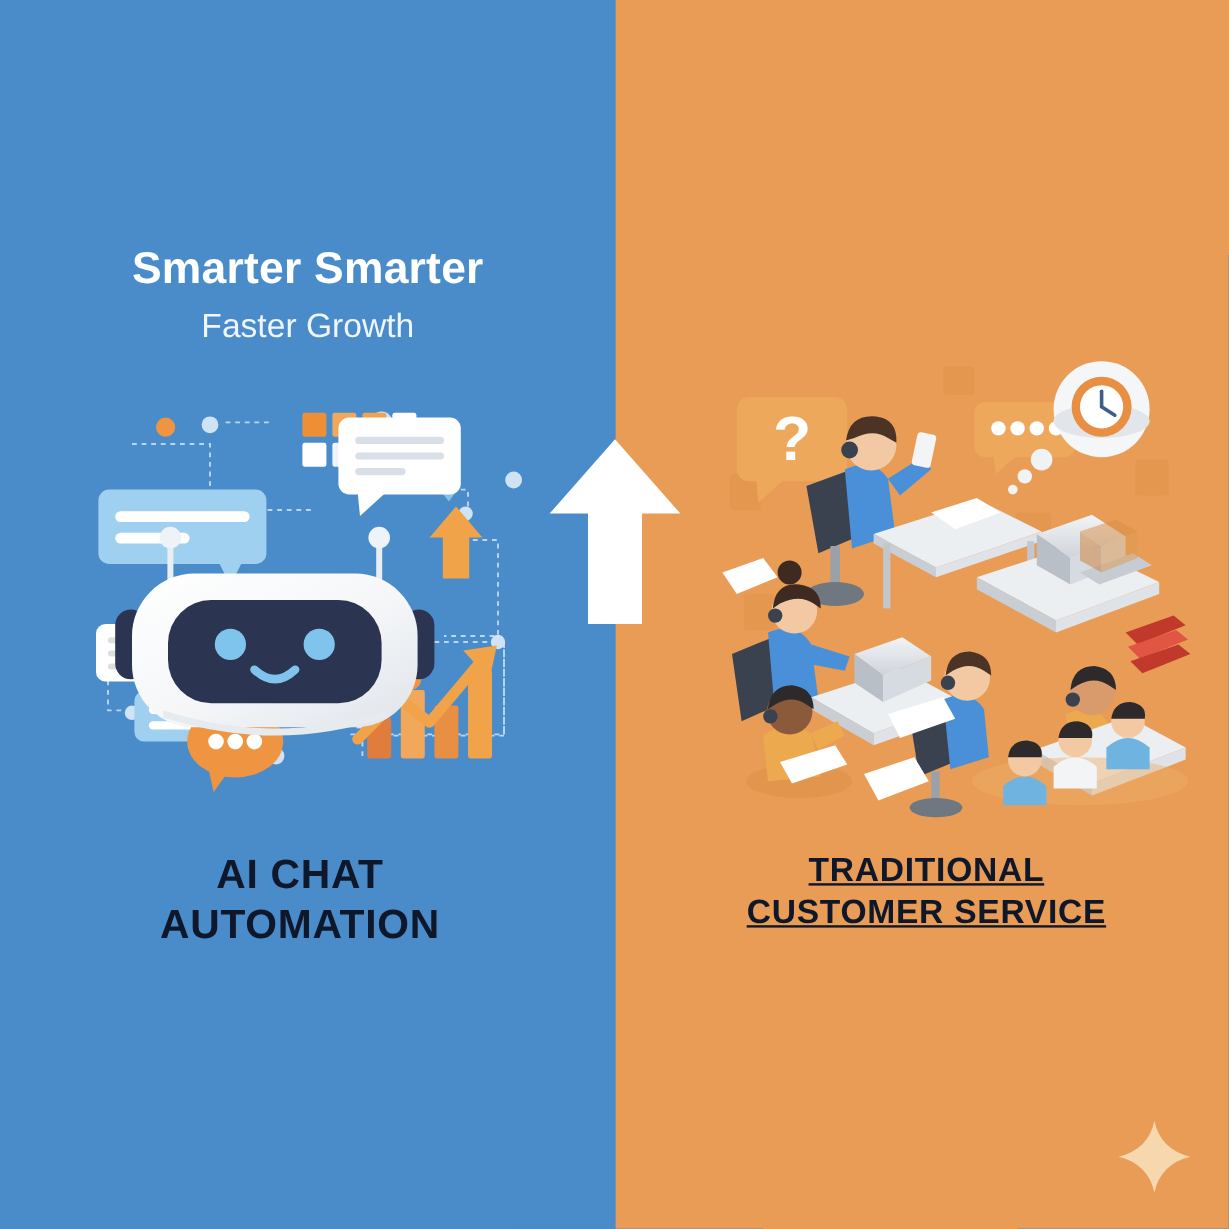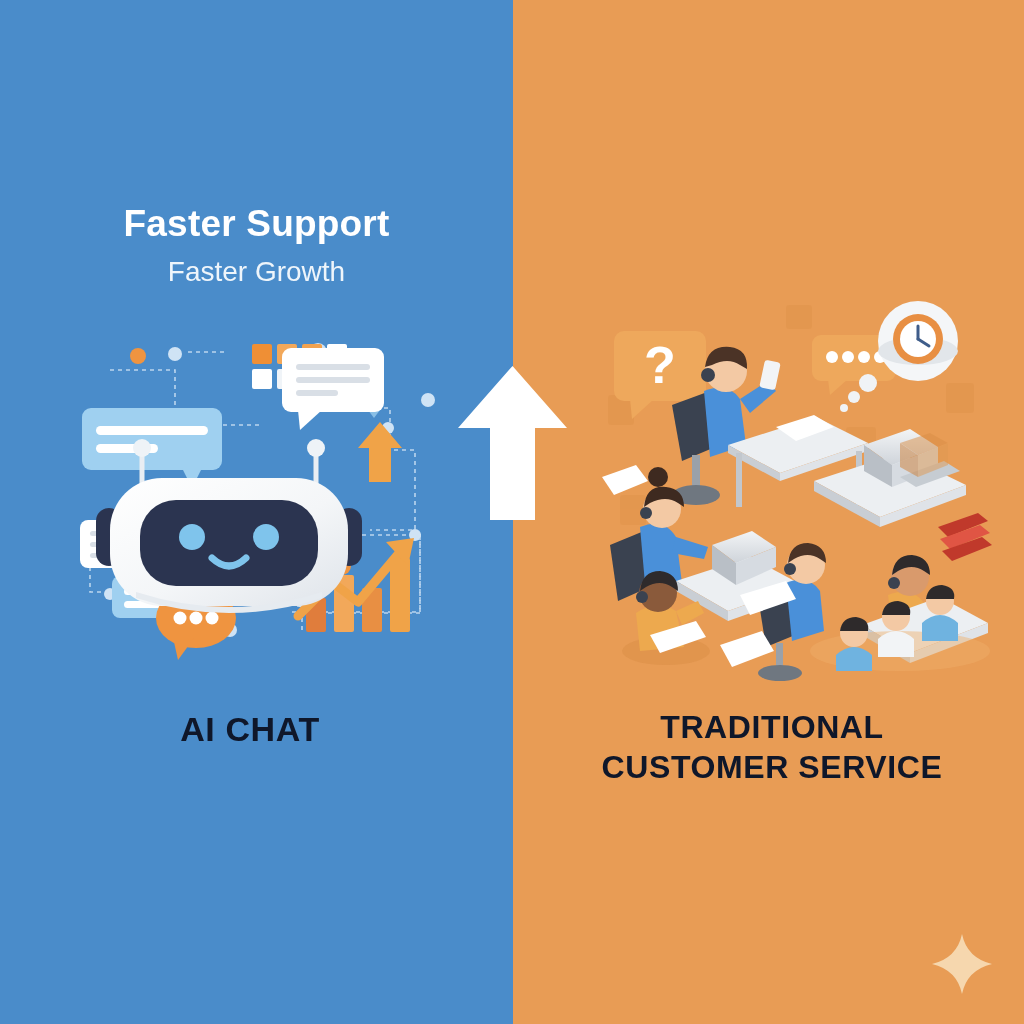--- a/index.html
+++ b/index.html
@@ -25,21 +25,21 @@
   .subheadline{
     font-size:28px;font-weight:400;color:#eef5fb;margin:16px 0 0 0;line-height:1;
   }
 
   
   .caption{
     position:absolute;color:#0f172a;font-weight:bold;text-align:center;
     line-height:1.24;letter-spacing:.6px;
   }
   .caption-left{left:0;top:708px;width:500px;font-size:34px;}
-  .caption-right{left:520px;top:708px;width:504px;font-size:32px;}
+  .caption-right{left:520px;top:708px;width:504px;font-size:28px;text-decoration:underline;}
 
   
   .center-arrow{position:absolute;left:455px;top:362px;width:115px;height:160px;}
   .arrow-label{
     position:absolute;left:393px;top:525px;width:240px;text-align:center;
     color:#ffffff;font-size:30px;font-weight:bold;line-height:1.18;
   }
 
   
   .art{position:absolute;}
@@ -53,21 +53,21 @@
 </head>
 <body>
 
 <div class="stage">
 
   <div class="panel panel-left"></div>
 
   <div class="panel panel-right"></div>
 
   <div class="headline-block">
-    <div class="headline">Faster Support</div>
+    <div class="headline">Smarter Smarter</div>
     <div class="subheadline">Faster Growth</div>
   </div>
 
   <div class="art art-left">
     <svg viewBox="0 0 370 330" width="370" height="330">
       <defs>
         <linearGradient id="headGrad" x1="0" y1="0" x2="1" y2="1">
           <stop offset="0%" stop-color="#ffffff"></stop>
           <stop offset="55%" stop-color="#f4f6f8"></stop>
           <stop offset="100%" stop-color="#dfe4ea"></stop>
@@ -364,20 +364,21 @@
   </div>
 
   <div class="center-arrow">
     <svg viewBox="0 0 115 160" width="115" height="160">
       <path d="M57.5 4 L112 66 L80 66 L80 158 L35 158 L35 66 L3 66 Z" fill="#ffffff" stroke="none"></path>
     </svg>
   </div>
 
   <div class="caption caption-left">
     <div>AI CHAT</div>
+    <div>AUTOMATION</div>
   </div>
   <div class="caption caption-right">
     <div>TRADITIONAL</div>
     <div>CUSTOMER SERVICE</div>
   </div>
 
   <div class="sparkle">
     <svg viewBox="0 0 64 64" width="64" height="64">
       <path d="M32 2 Q37 26 62 32 Q37 38 32 62 Q27 38 2 32 Q27 26 32 2 Z" fill="#f6d7ae"></path>
     </svg>

